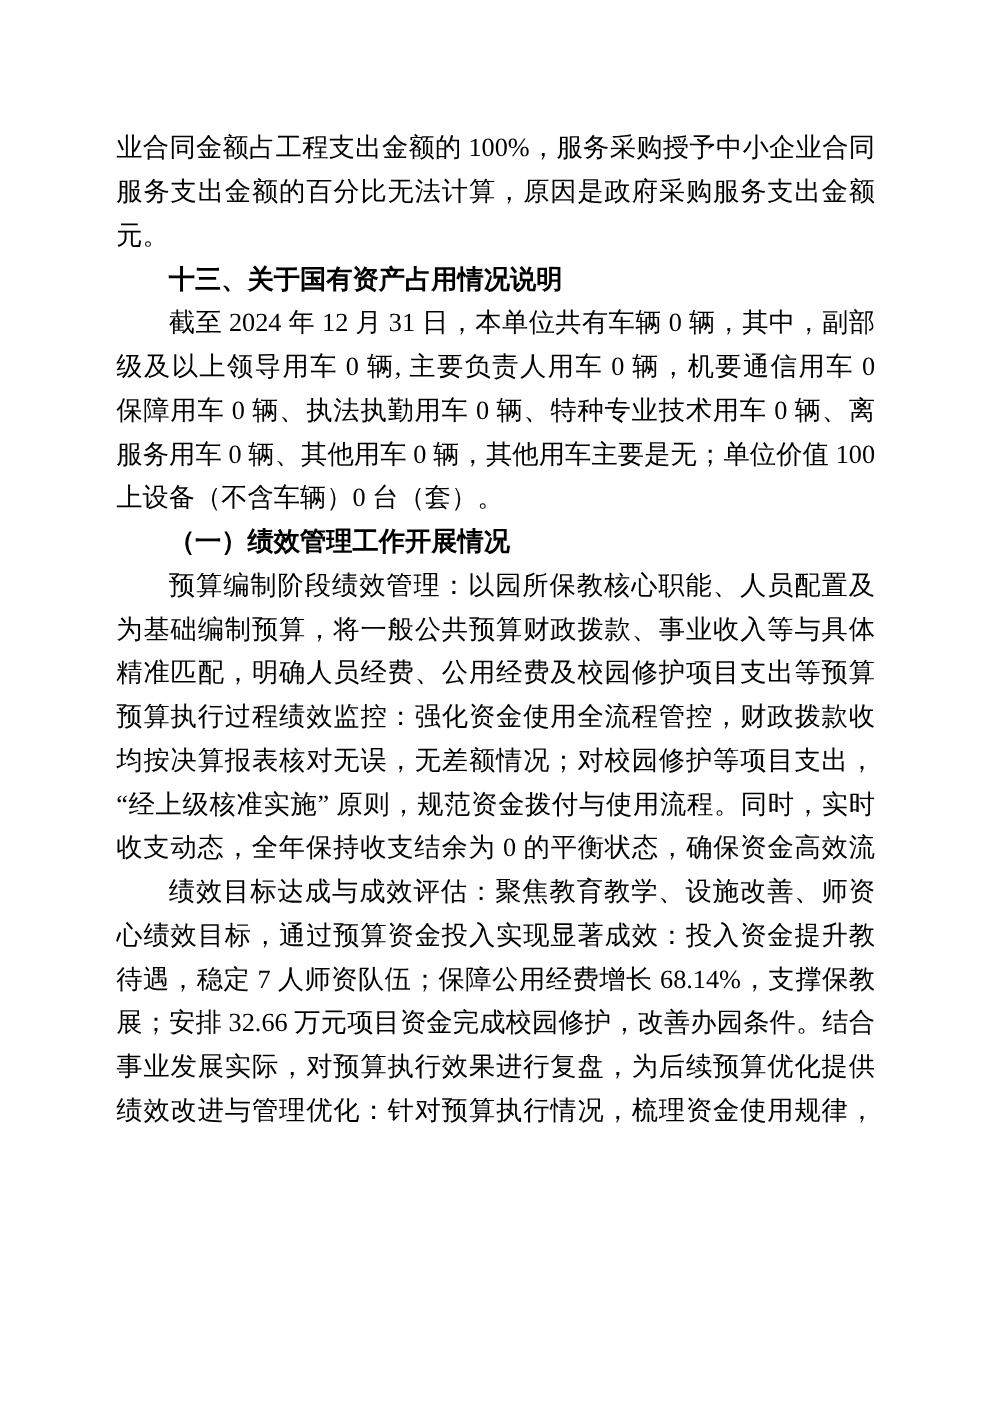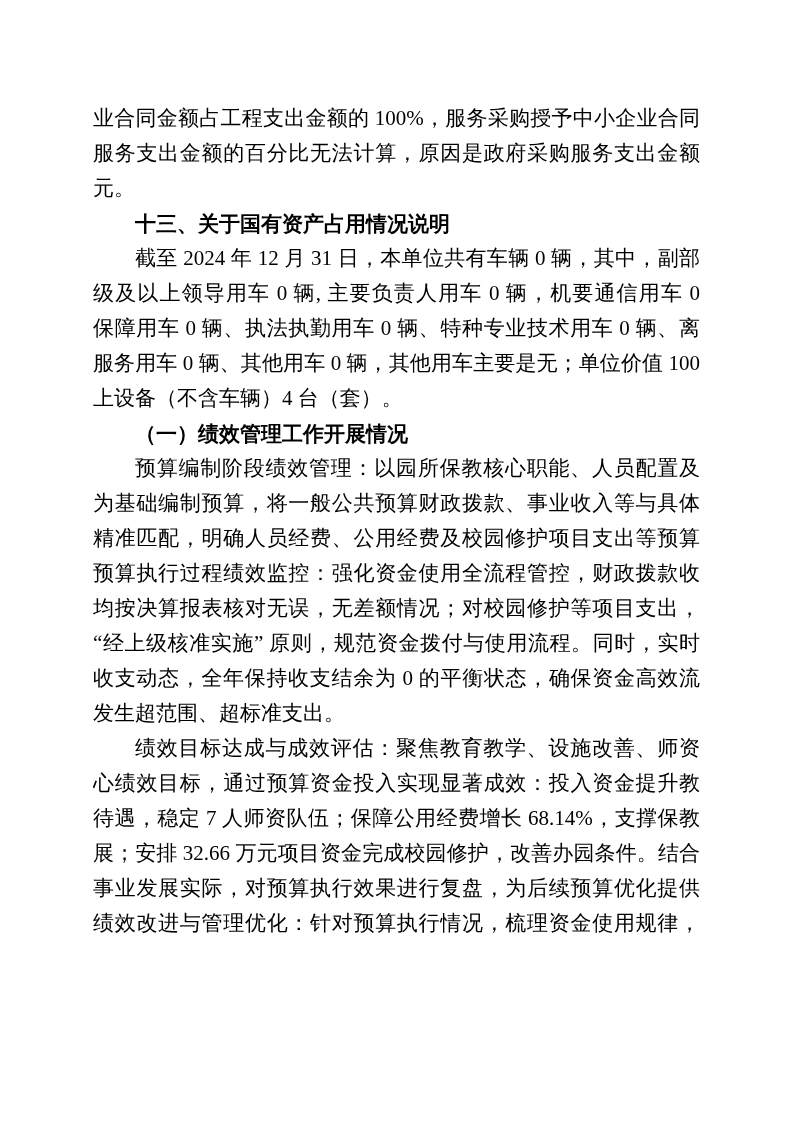--- a/index.html
+++ b/index.html
@@ -44,56 +44,55 @@
   .line.indent {
     text-indent: 42px;
   }
   .h1 .line, .h2 .line {
     font-family: "Liberation Sans", "DejaVu Sans", sans-serif;
     text-align: left;
     text-align-last: left;
     text-indent: 42px;
   }
   .h1 .line { font-weight: 700; }
-  .h2 .line { font-weight: 600; }
+  .h2 .line { font-weight: 600; font-family: Liberation Serif, serif; }
 </style>
 </head>
 <body>
 
 <div class="page">
   <div class="content">
       <div class="block p">
         <div class="line">业合同金额占工程支出金额的 100%，服务采购授予中小企业合同金额占</div>
         <div class="line">服务支出金额的百分比无法计算，原因是政府采购服务支出金额为 0 万</div>
         <div class="line last">元。</div>
       </div>
       <div class="block h1">
         <div class="line last">十三、关于国有资产占用情况说明</div>
       </div>
       <div class="block p">
         <div class="line indent">截至 2024 年 12 月 31 日，本单位共有车辆 0 辆，其中，副部（省）</div>
         <div class="line">级及以上领导用车 0 辆, 主要负责人用车 0 辆，机要通信用车 0 辆、应急</div>
         <div class="line">保障用车 0 辆、执法执勤用车 0 辆、特种专业技术用车 0 辆、离退休干部</div>
         <div class="line">服务用车 0 辆、其他用车 0 辆，其他用车主要是无；单位价值 100 万元以</div>
-        <div class="line last">上设备（不含车辆）4 台（套）。</div>
+        <div class="line last">上设备（不含车辆）0 台（套）。</div>
       </div>
       <div class="block h2">
         <div class="line last">（一）绩效管理工作开展情况</div>
       </div>
       <div class="block p">
         <div class="line indent">预算编制阶段绩效管理：以园所保教核心职能、人员配置及发展需求</div>
         <div class="line">为基础编制预算，将一般公共预算财政拨款、事业收入等与具体支出项目</div>
         <div class="line">精准匹配，明确人员经费、公用经费及校园修护项目支出等预算额度，确</div>
       </div>
       <div class="block p">
         <div class="line">预算执行过程绩效监控：强化资金使用全流程管控，财政拨款收入与支出</div>
         <div class="line">均按决算报表核对无误，无差额情况；对校园修护等项目支出，严格遵循</div>
         <div class="line">“经上级核准实施” 原则，规范资金拨付与使用流程。同时，实时跟踪</div>
         <div class="line">收支动态，全年保持收支结余为 0 的平衡状态，确保资金高效流转，未</div>
-        <div class="line last">发生超范围、超标准支出。</div>
       </div>
       <div class="block p">
         <div class="line indent">绩效目标达成与成效评估：聚焦教育教学、设施改善、师资稳定等核</div>
         <div class="line">心绩效目标，通过预算资金投入实现显著成效：投入资金提升教职工福利</div>
         <div class="line">待遇，稳定 7 人师资队伍；保障公用经费增长 68.14%，支撑保教活动开</div>
         <div class="line">展；安排 32.66 万元项目资金完成校园修护，改善办园条件。结合年度</div>
         <div class="line last">事业发展实际，对预算执行效果进行复盘，为后续预算优化提供依据。</div>
       </div>
       <div class="block p">
         <div class="line">绩效改进与管理优化：针对预算执行情况，梳理资金使用规律，计划建立</div>

